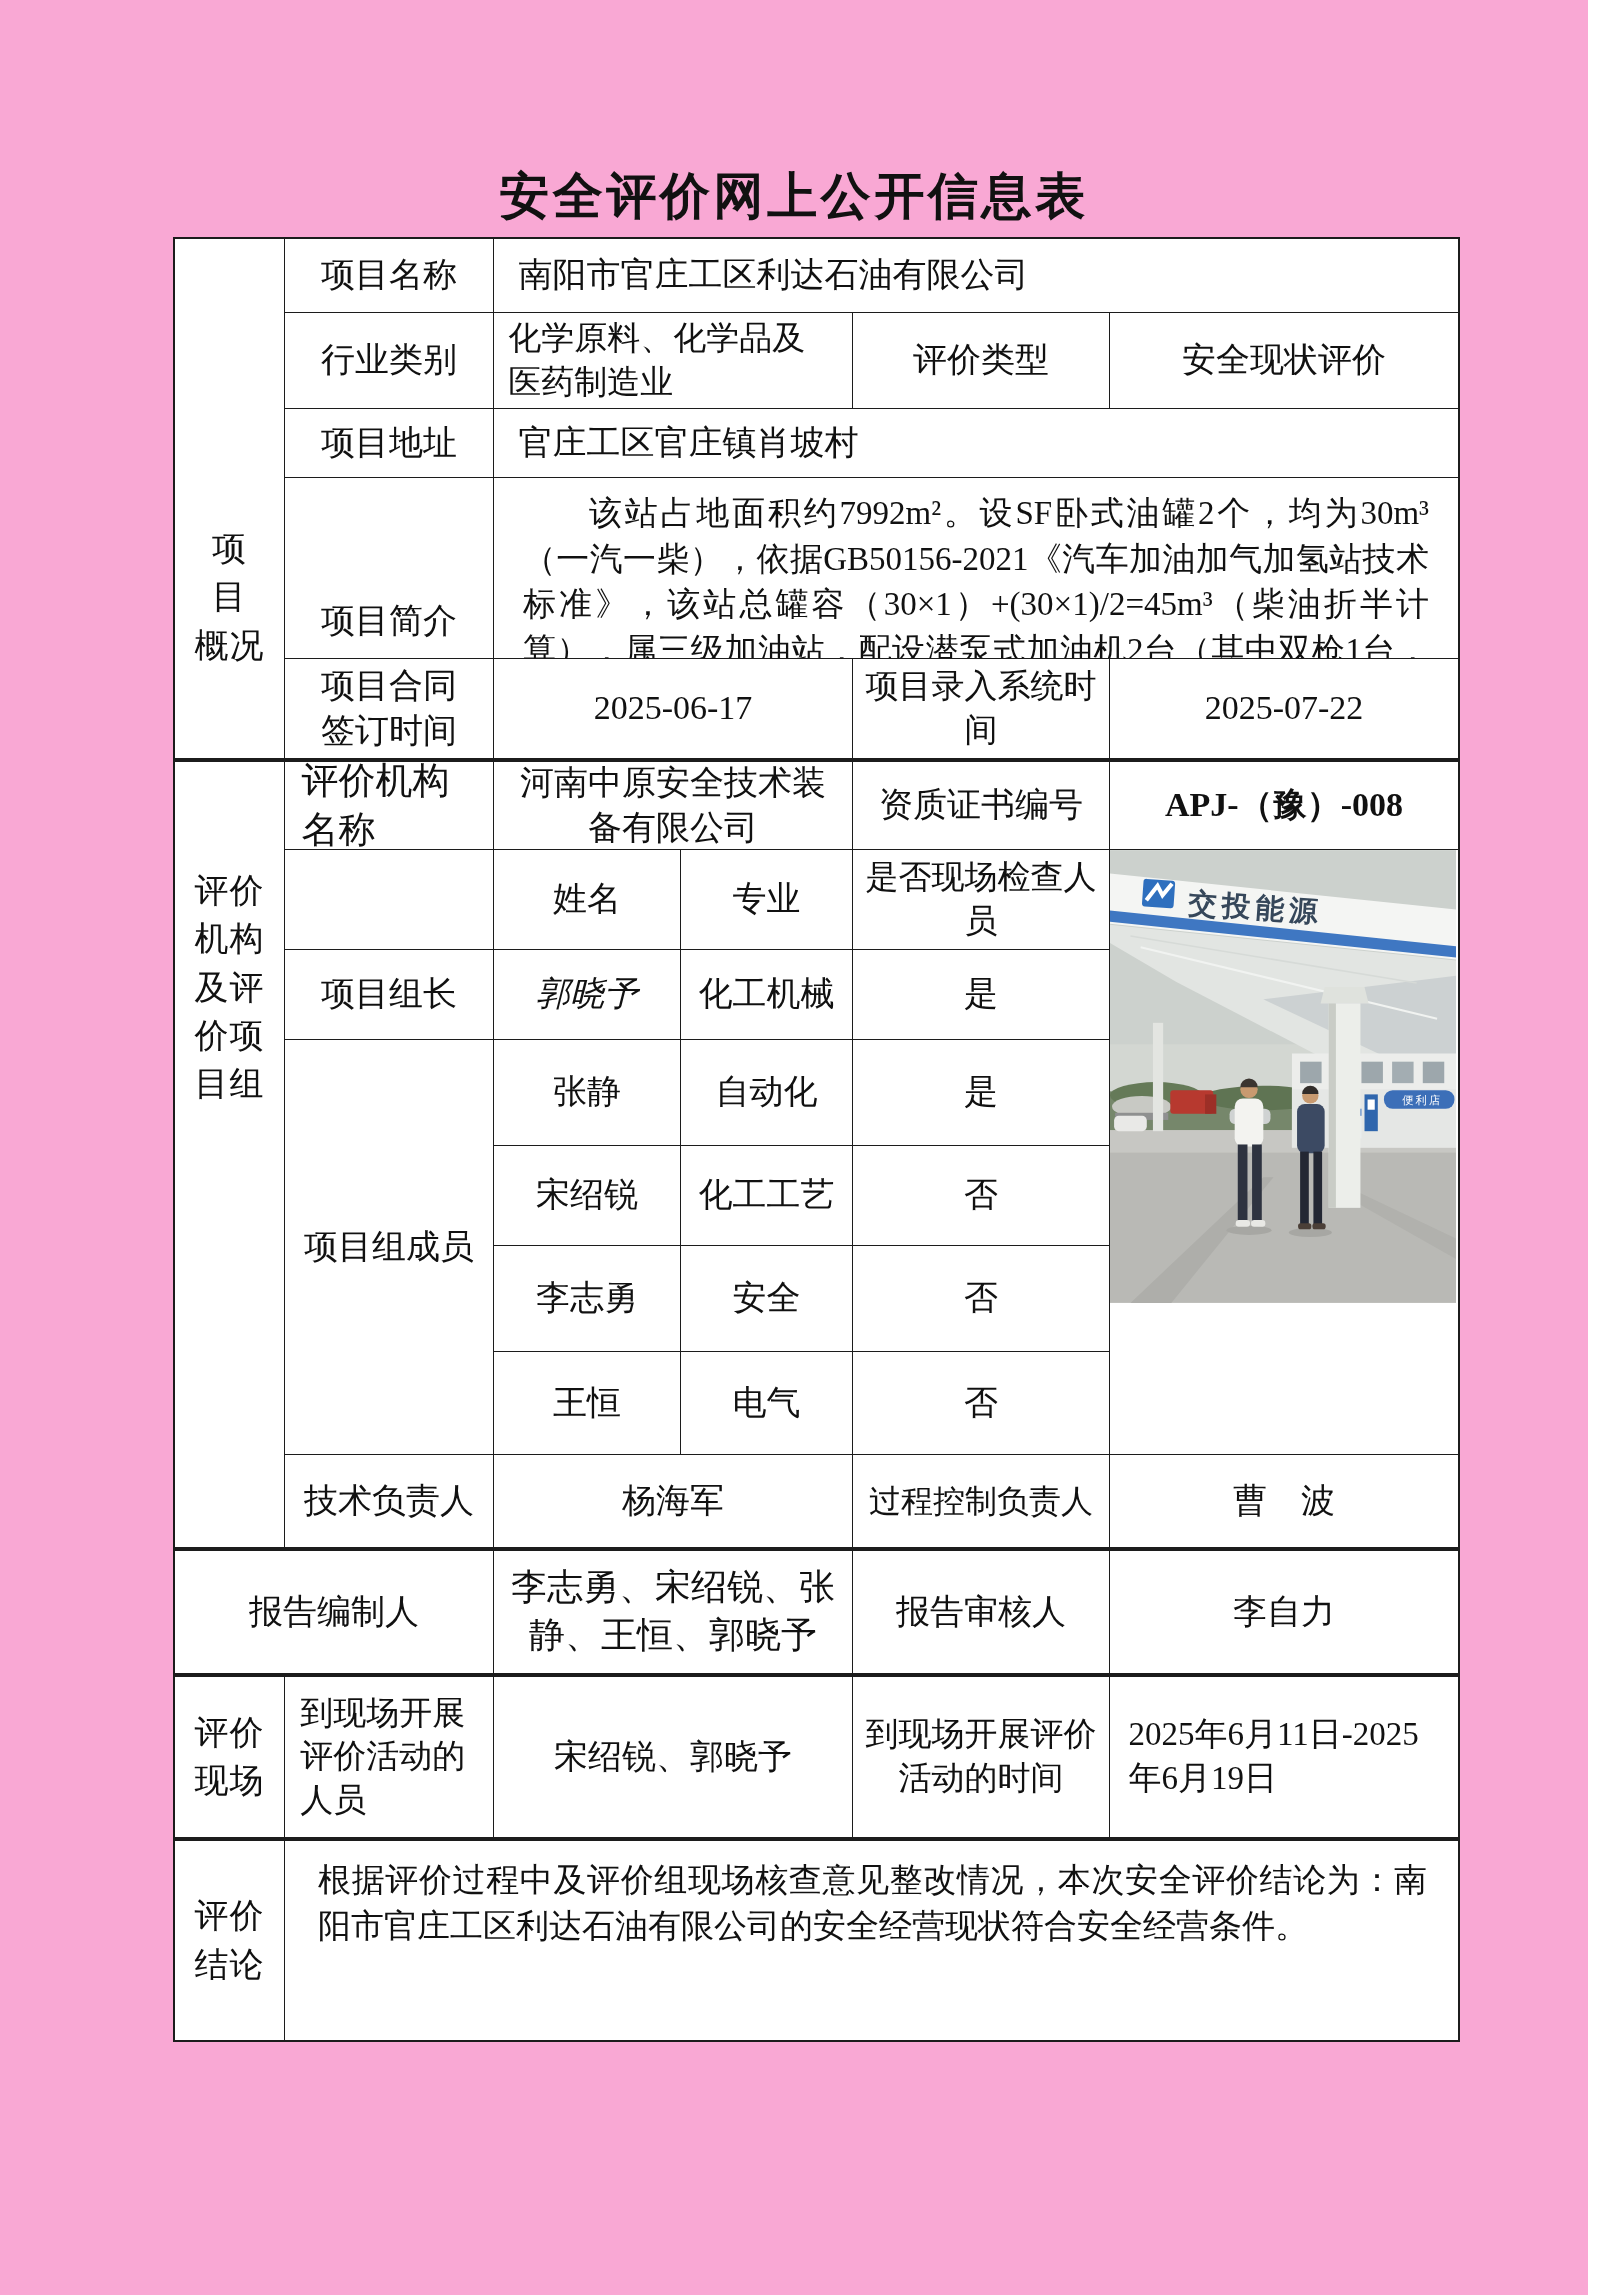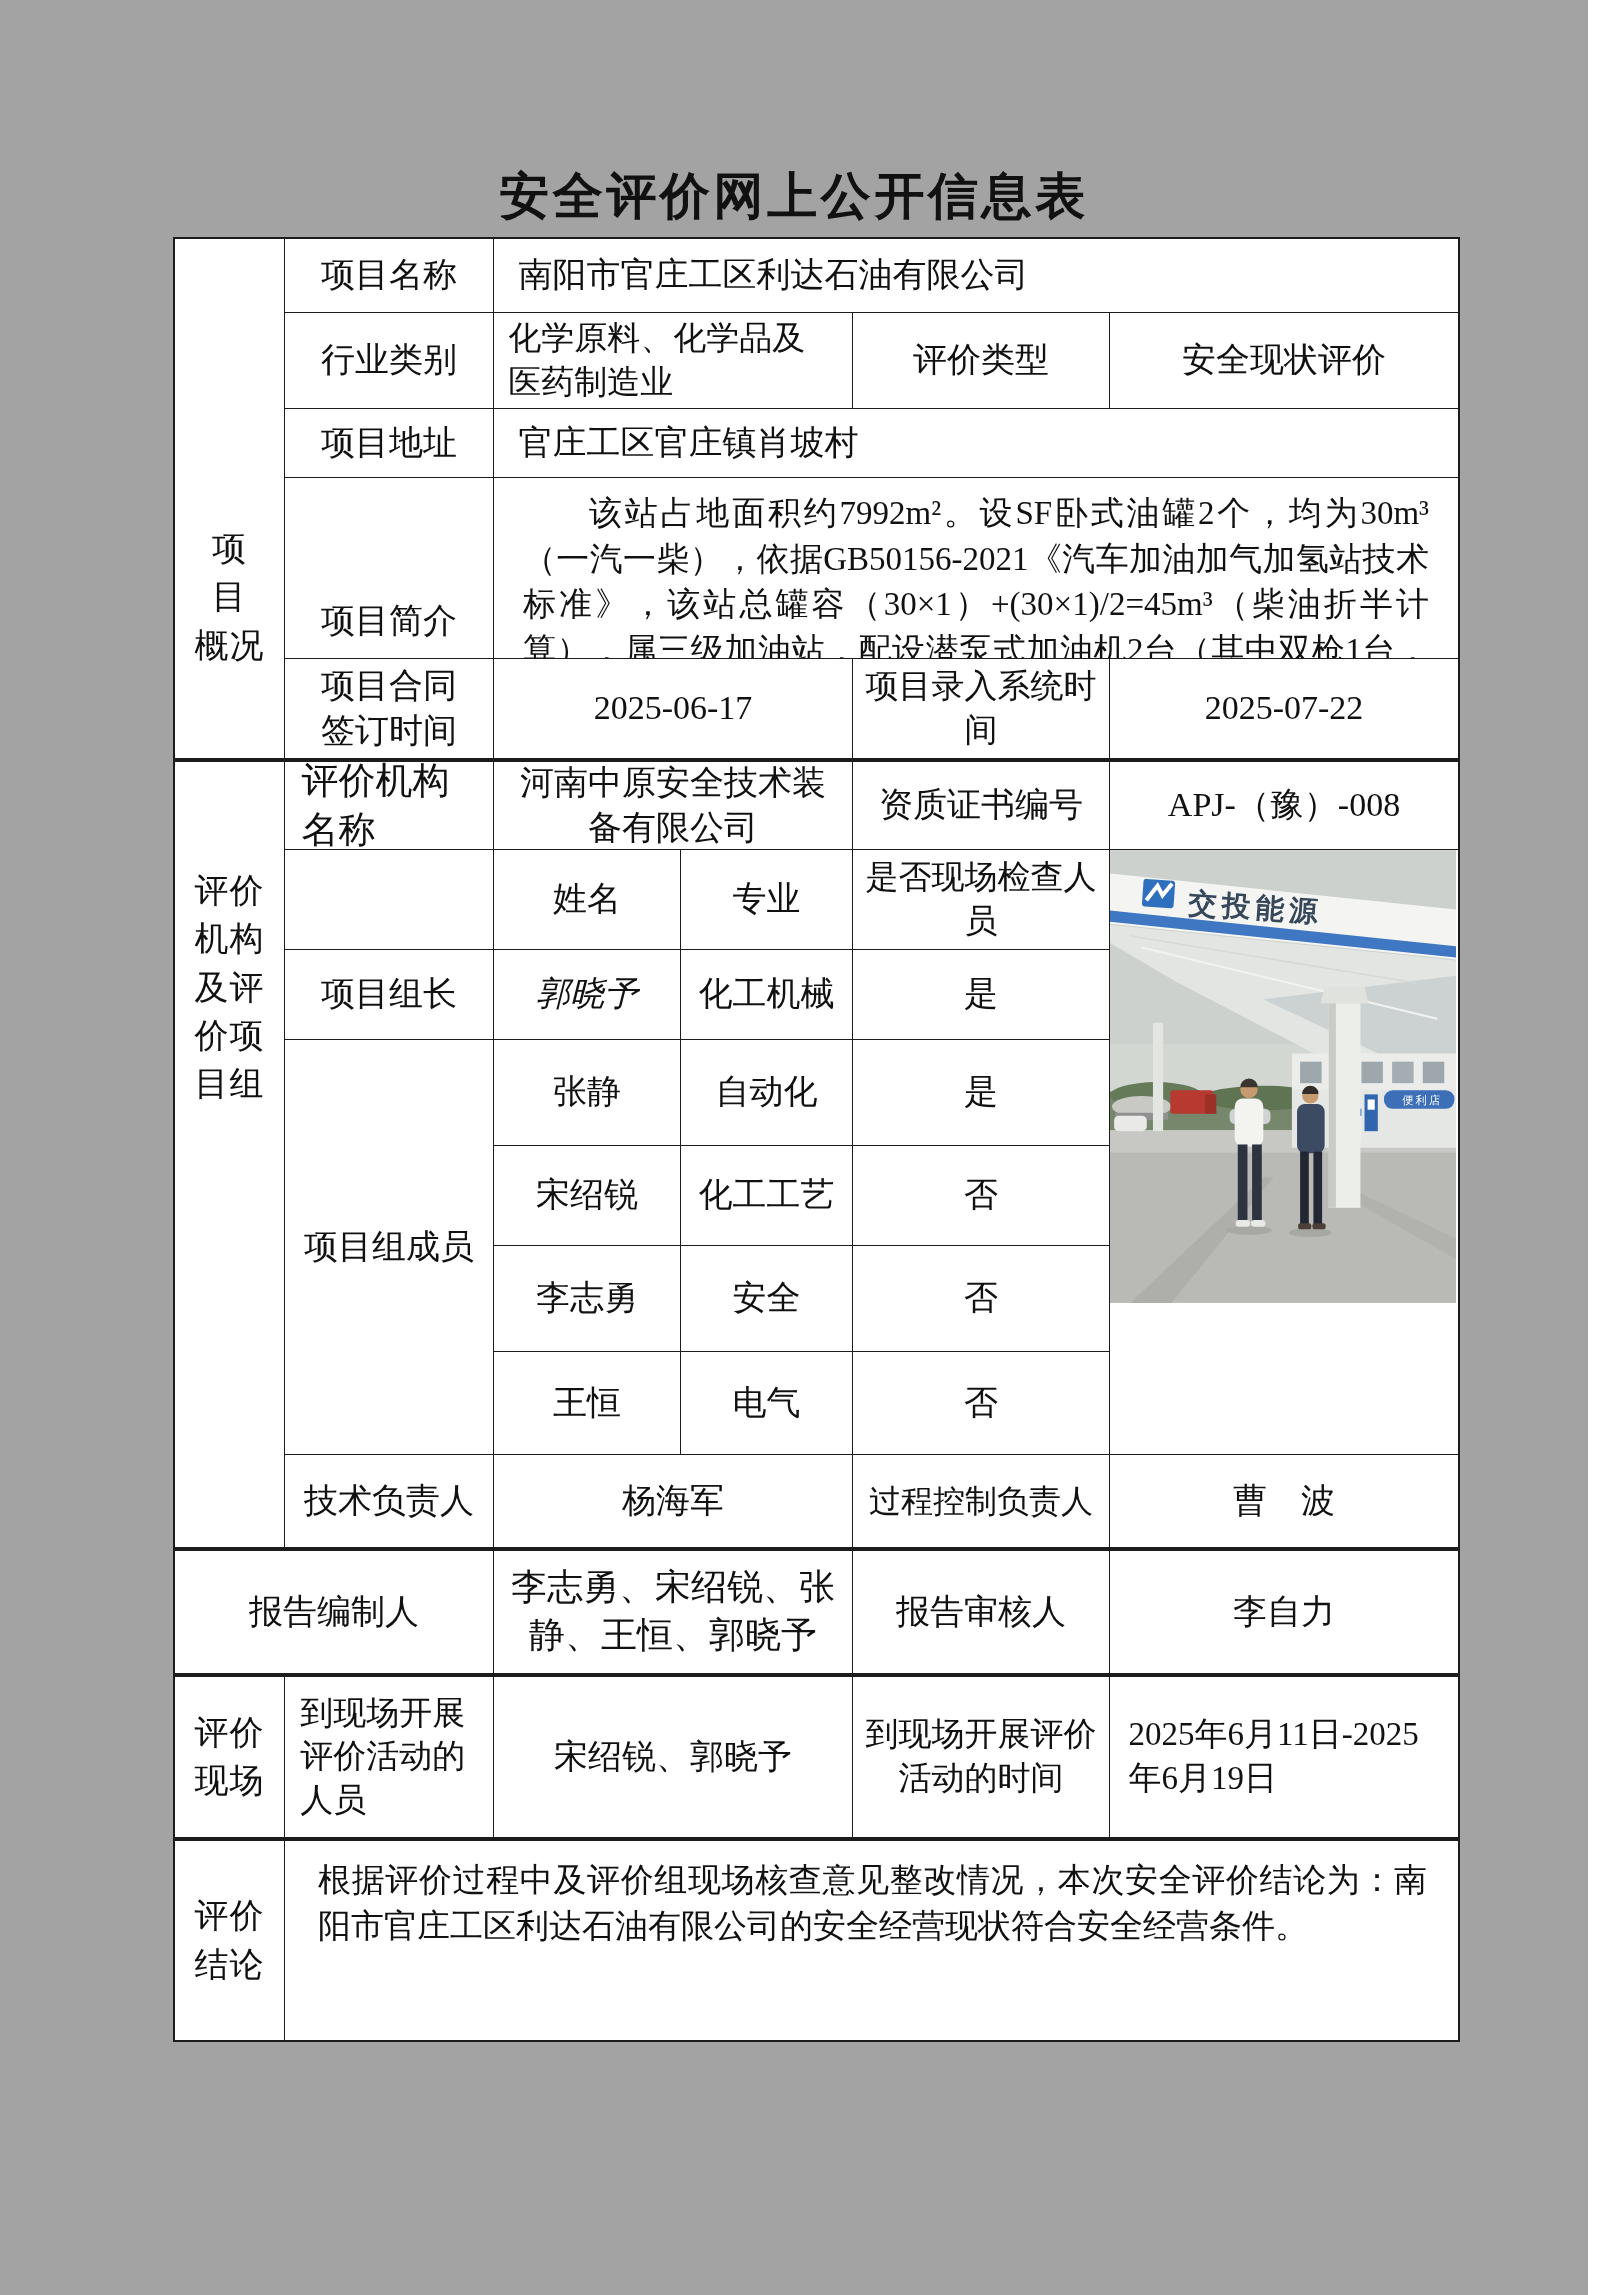--- a/index.html
+++ b/index.html
@@ -1,21 +1,21 @@
 <!DOCTYPE html>
 <html style="font-size:8.2px"><head>
 <meta charset="utf-8">
 <style>
   html,body{margin:0;padding:0;background:#ffffff;}
   body{
     width:1623px;height:2295px;
     font-family:"Liberation Serif","DejaVu Serif",serif;
     color:#111;
   }
-  .page{position:relative;width:1588px;height:2295px;background:#a3a3a3;overflow:hidden;}
+  .page{position:relative;width:1588px;height:2295px;background:#f9a8d4;overflow:hidden;}
   .doc-title{
     position:absolute;top:163px;left:0;width:100%;
     text-align:center;font-size:50px;font-weight:bold;letter-spacing:3.6px;
   }
   .sheet{
     position:absolute;left:173px;top:237px;
     display:grid;
     grid-template-columns:110px 209px 187px 172px 257px 348px;
     grid-template-rows:74px 96px 69px 181px 103px 88px 100px 90px 106px 100px 106px 103px 96px 126px 164px 199px;
     border:2.6px solid #1c1c1c;
@@ -84,21 +84,21 @@
 
     <div class="cell strip thickb" style="grid-column:1;grid-row:6/14;padding-top:105px;">评价
 机构
 及评
 价项
 目组</div>
 
     <div class="cell left" style="grid-column:2;grid-row:6;padding:5.1px 16.4px;font-size:37px;">评价机构名称</div>
     <div class="cell" style="grid-column:3/5;grid-row:6;padding:5.1px 18.4px;font-size:34px;">河南中原安全技术装备有限公司</div>
     <div class="cell" style="grid-column:5;grid-row:6;text-align:right;">资质证书编号</div>
-    <div class="cell lastcol" style="grid-column:6;grid-row:6;">APJ-（豫）-008</div>
+    <div class="cell lastcol" style="grid-column:6;grid-row:6;font-weight:bold;">APJ-（豫）-008</div>
 
     <div class="cell" style="grid-column:2;grid-row:7;"></div>
     <div class="cell" style="grid-column:3;grid-row:7;">姓名</div>
     <div class="cell" style="grid-column:4;grid-row:7;">专业</div>
     <div class="cell" style="grid-column:5;grid-row:7;font-size:33px;">是否现场检查人员</div>
 
     <div class="cell lastcol photo-cell" style="grid-column:6;grid-row:7/13;">
       <svg width="346" height="453" viewBox="0 0 677 886" style="font-size:67px">
 
         <rect x="0" y="0" width="677" height="560" fill="#ccd1cd"></rect>

